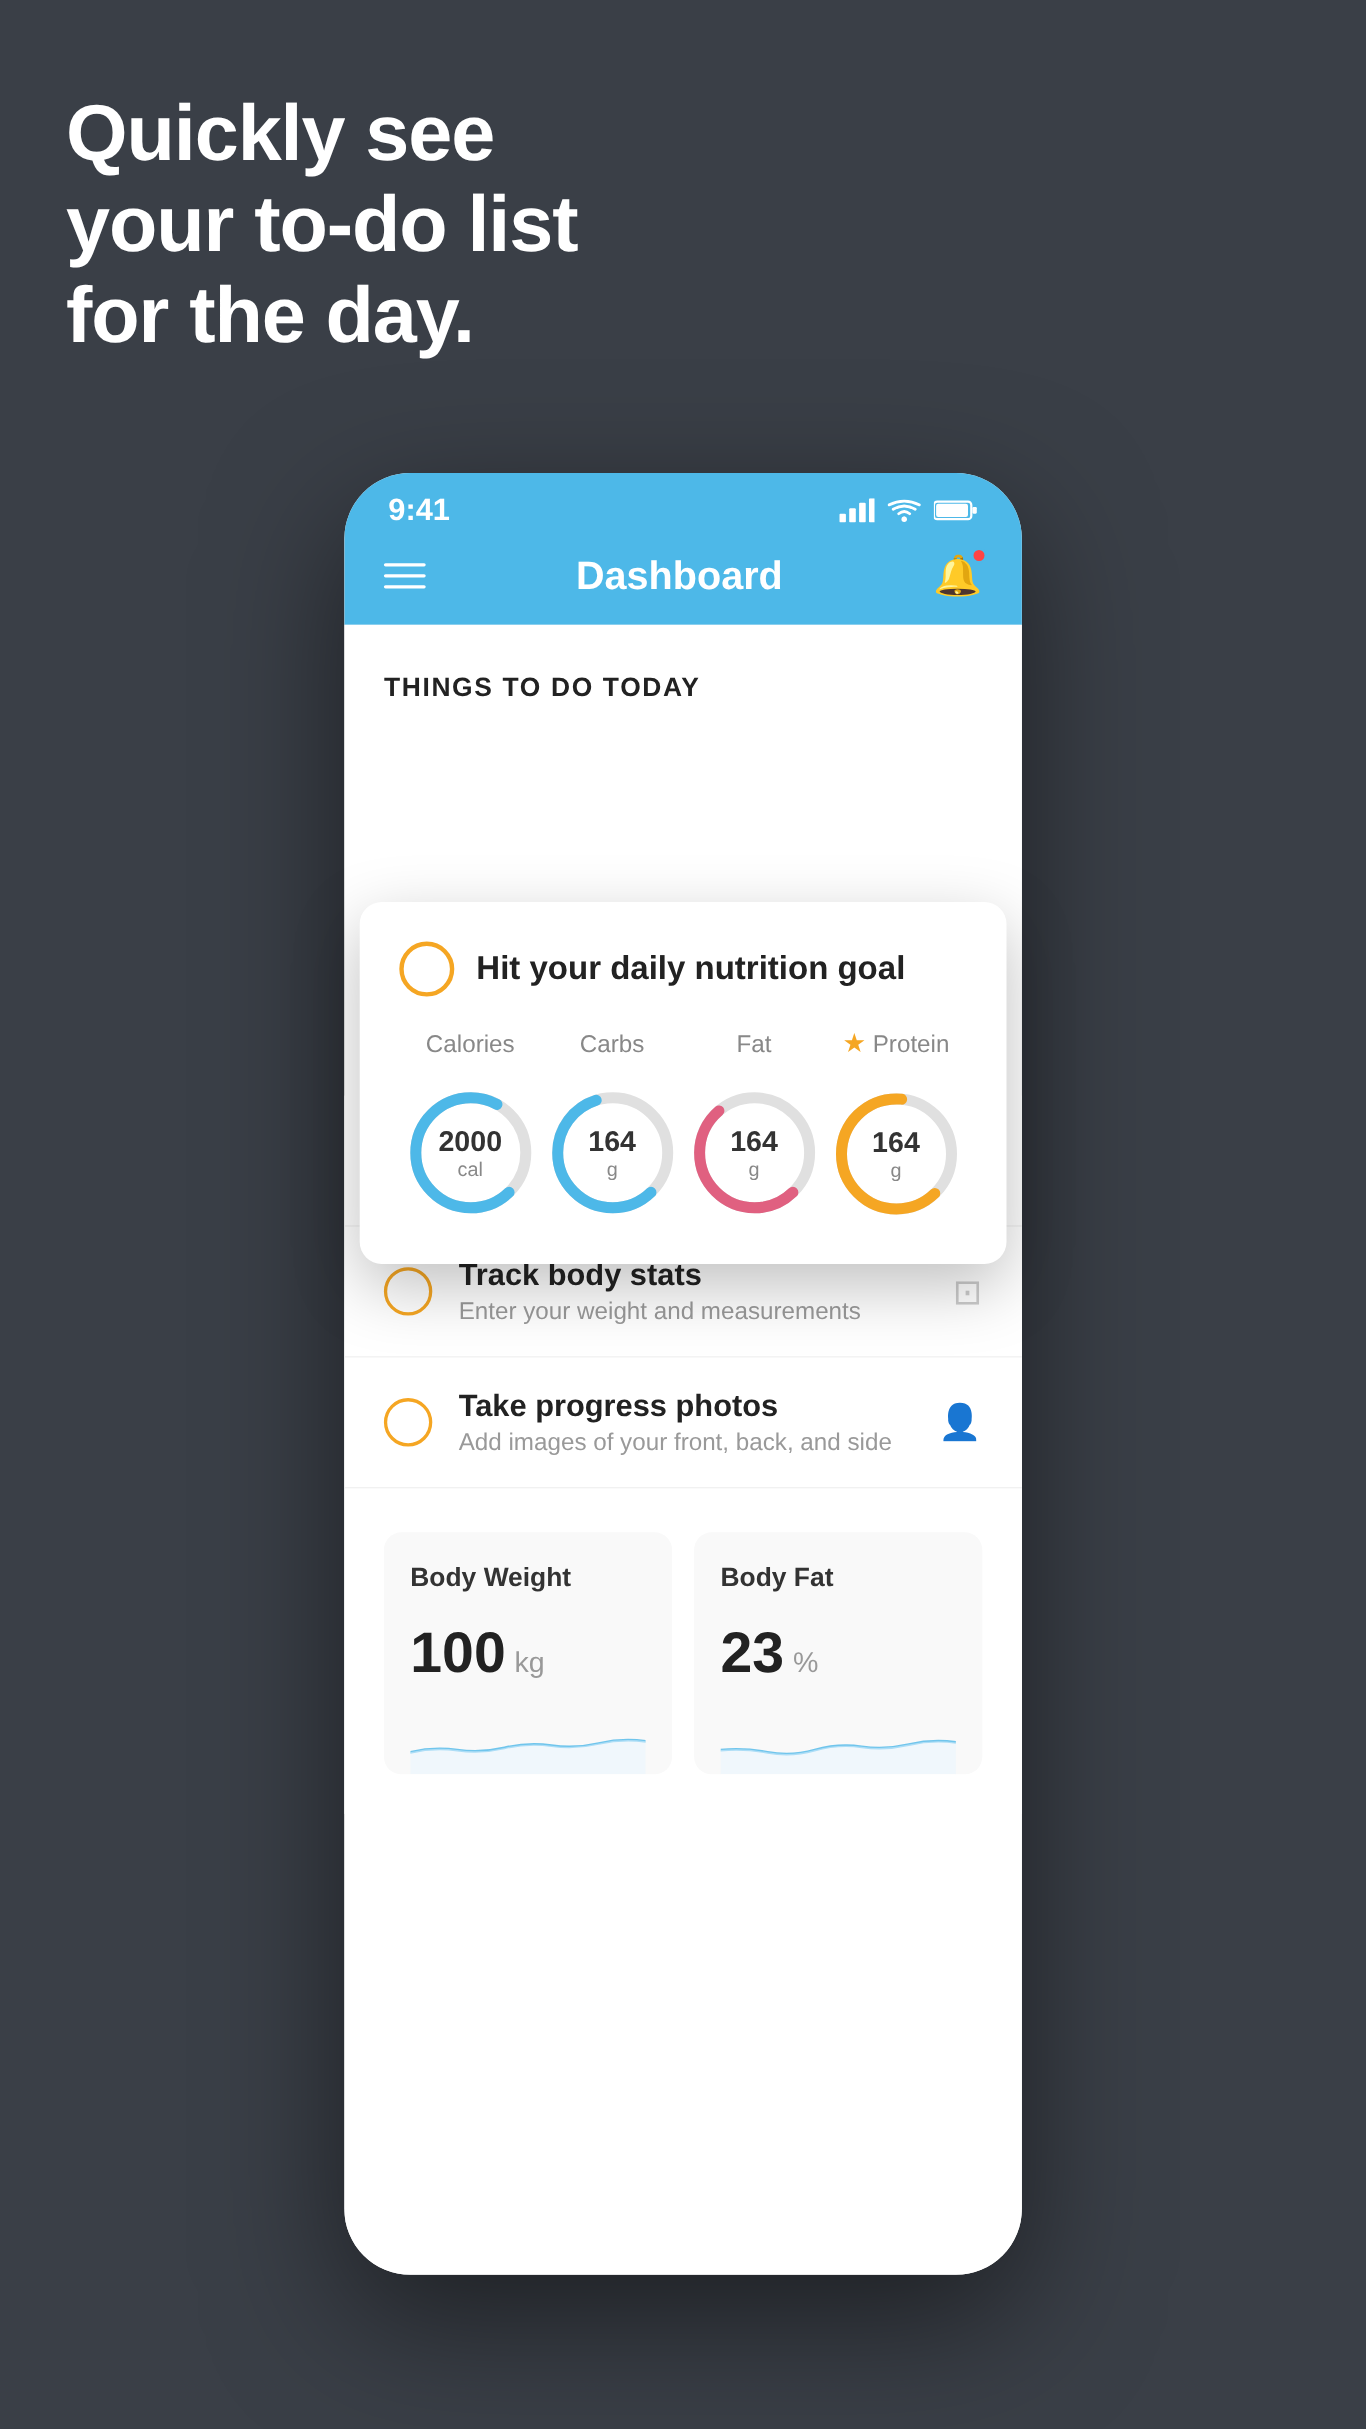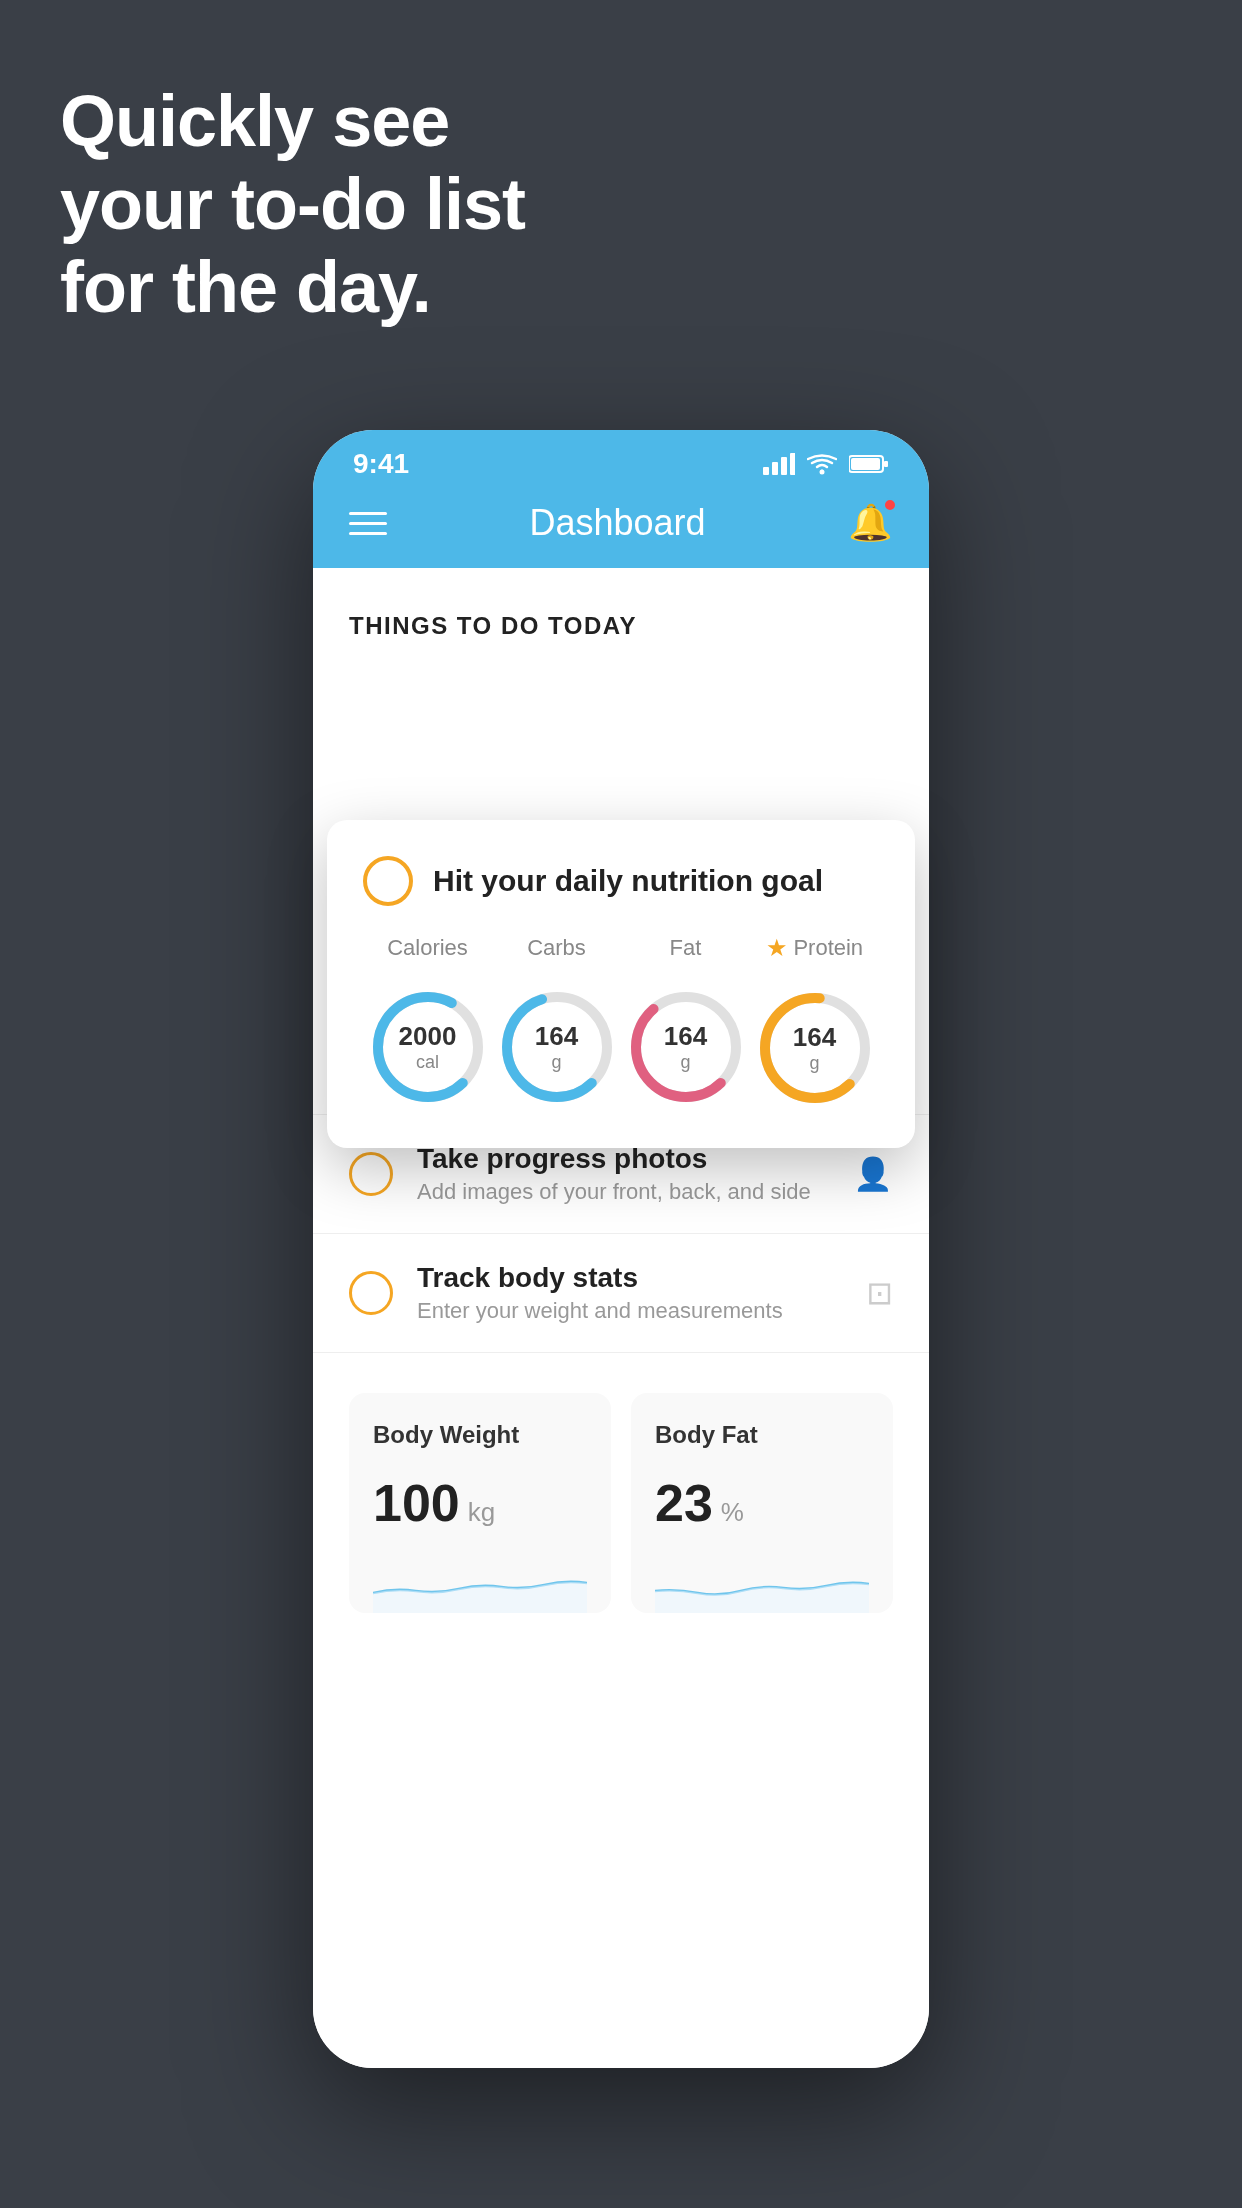--- a/index.html
+++ b/index.html
@@ -55,21 +55,21 @@
     
     .nav-bar {
       background: #4db8e8;
       display: flex;
       justify-content: space-between;
       align-items: center;
       padding: 12px 36px 24px;
     }
     .hamburger { display: flex; flex-direction: column; gap: 7px; cursor: pointer; }
     .hamburger span { display: block; width: 38px; height: 3px; background: #fff; border-radius: 2px; }
-    .nav-title { color: #fff; font-size: 36px; font-weight: 400; }
+    .nav-title { color: #fff; font-size: 36px; font-weight: 700; }
     .bell-icon { font-size: 36px; color: #fff; position: relative; cursor: pointer; }
     .bell-dot {
       position: absolute;
       top: -4px; right: -4px;
       width: 14px; height: 14px;
       background: #f44;
       border-radius: 50%;
       border: 2px solid #4db8e8;
     }
 
@@ -285,32 +285,32 @@
         <div class="todo-circle green"></div>
         <div class="todo-text">
           <div class="todo-title">Running</div>
           <div class="todo-sub">Track your stats (target: 5km)</div>
         </div>
         <span class="todo-icon">👟</span>
       </div>
       <div class="todo-item">
         <div class="todo-circle yellow"></div>
         <div class="todo-text">
-          <div class="todo-title">Take progress photos</div>
-          <div class="todo-sub">Add images of your front, back, and side</div>
-        </div>
-        <span class="todo-icon">👤</span>
+          <div class="todo-title">Track body stats</div>
+          <div class="todo-sub">Enter your weight and measurements</div>
+        </div>
+        <span class="todo-icon">⊡</span>
       </div>
       <div class="todo-item">
         <div class="todo-circle yellow"></div>
         <div class="todo-text">
-          <div class="todo-title">Track body stats</div>
-          <div class="todo-sub">Enter your weight and measurements</div>
-        </div>
-        <span class="todo-icon">⊡</span>
+          <div class="todo-title">Take progress photos</div>
+          <div class="todo-sub">Add images of your front, back, and side</div>
+        </div>
+        <span class="todo-icon">👤</span>
       </div>
     </div>
 
     <div class="progress-section">
       <div class="progress-cards">
 
         <div class="progress-card">
           <div class="progress-card-title">Body Weight</div>
           <div class="progress-value">
             <span class="progress-number">100</span>

